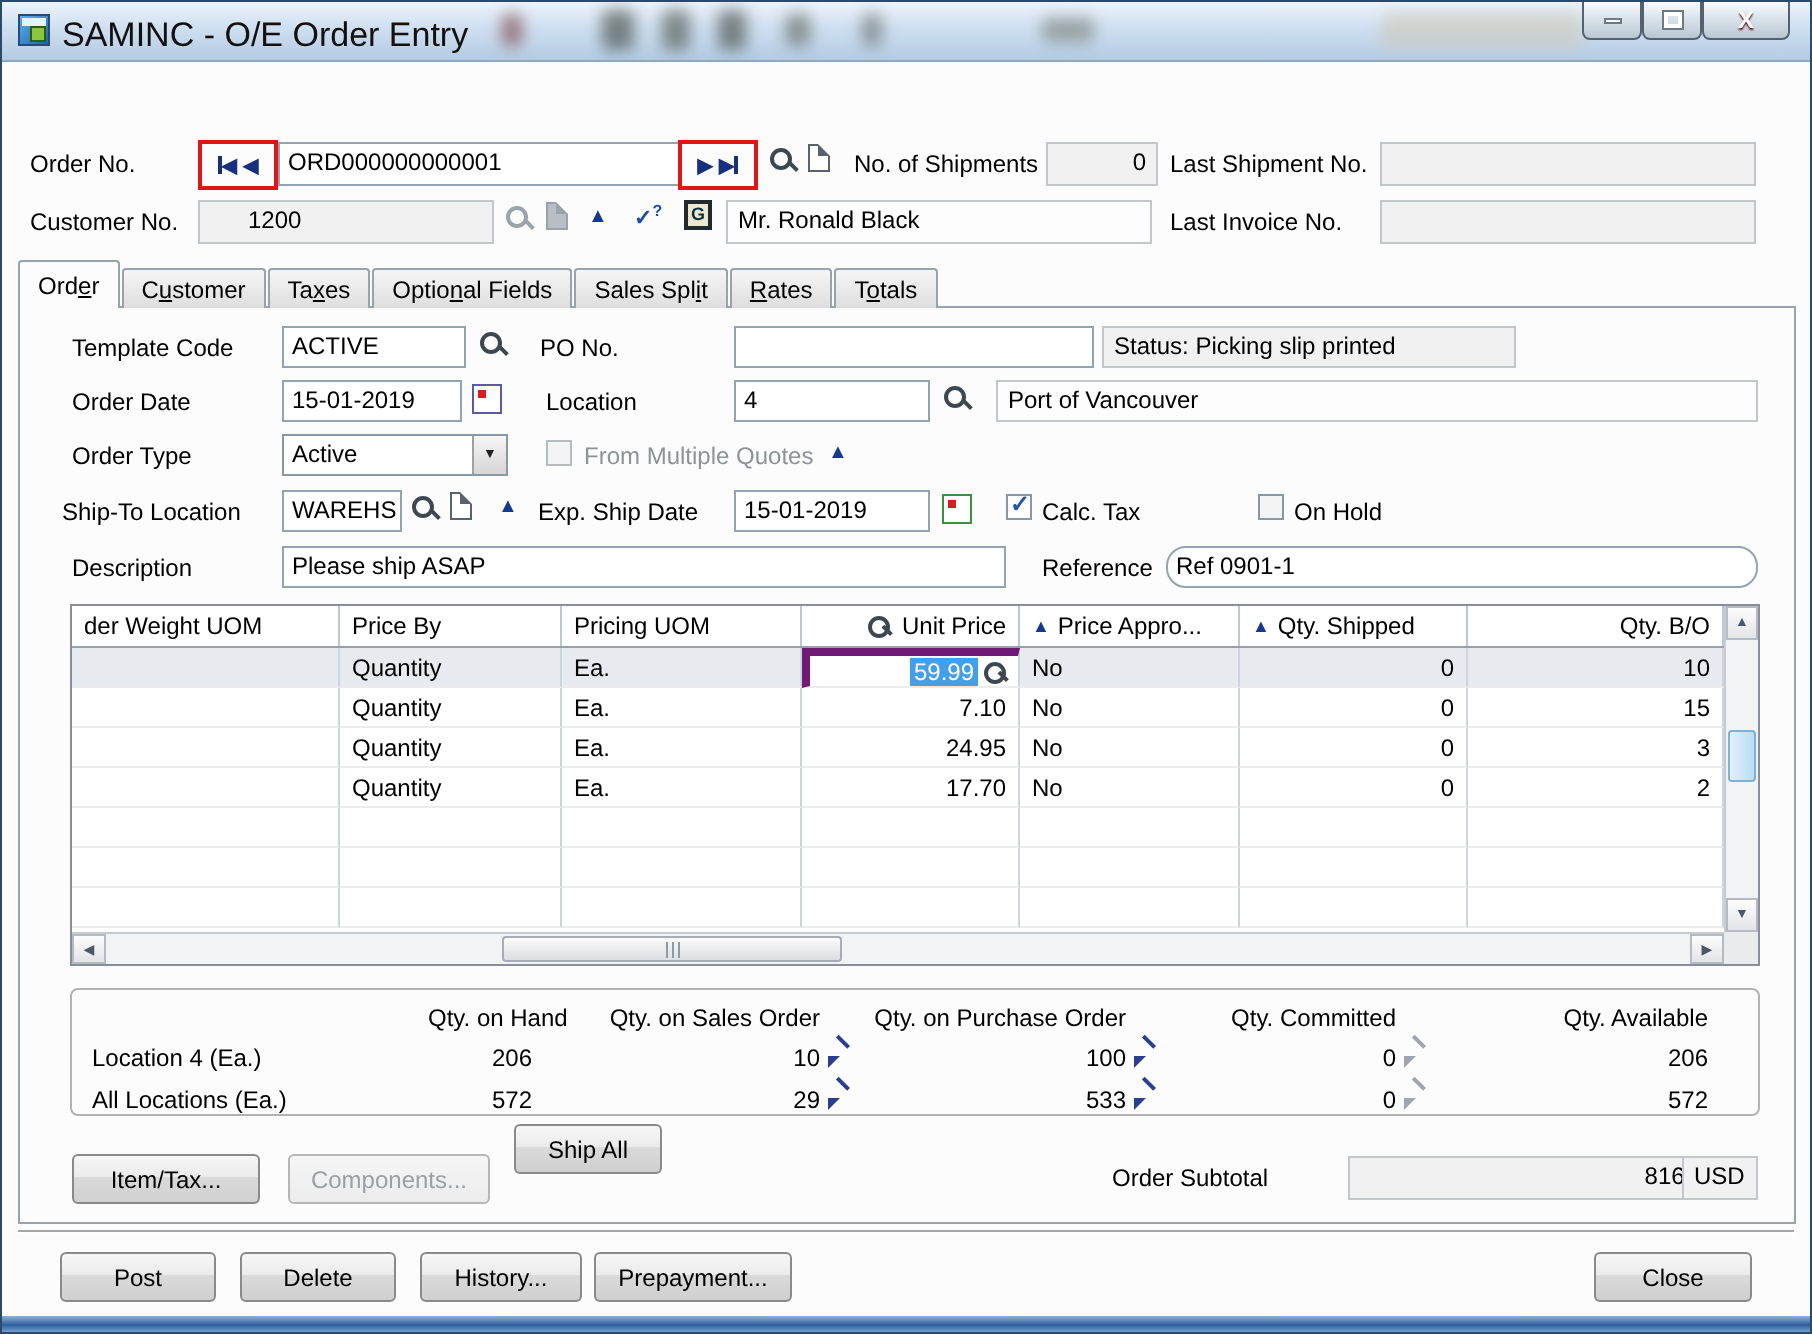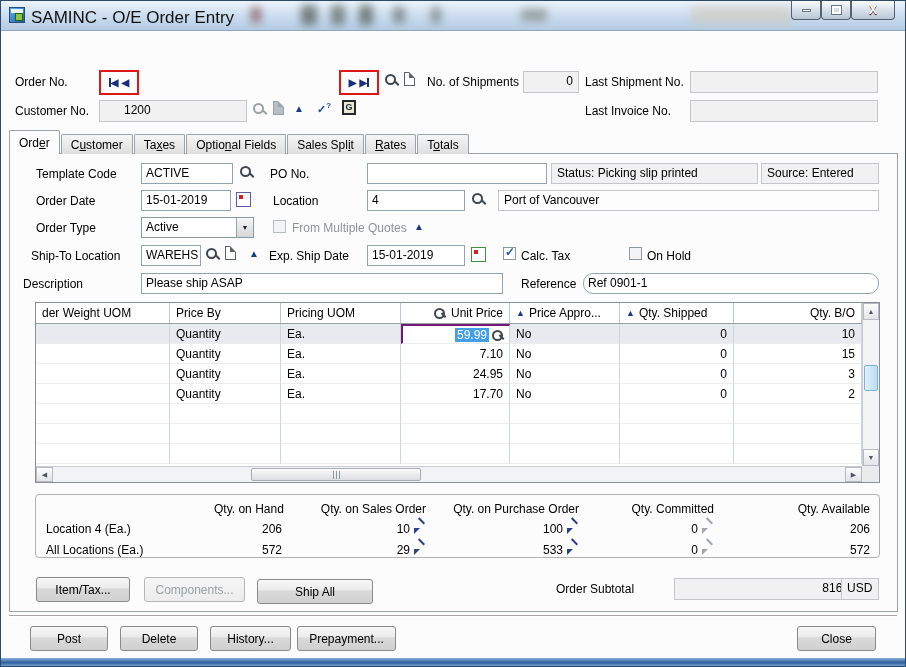--- a/index.html
+++ b/index.html
@@ -78,40 +78,40 @@
   
   .grid{position:absolute;left:25px;top:148px;width:845px;height:181px;border:1px solid #888f98;background:#fff;padding-left:36px;}
   .gcols{display:grid;grid-template-columns:134px 111px 120px 109px 110px 114px auto;}
   .ghead{height:21px;border-bottom:1px solid #98a0aa;align-items:center;}
   .ghead .gc{height:100%;display:flex;align-items:center;padding:0 6px;border-right:1px solid #bcc8d6;white-space:nowrap;overflow:hidden;}
   .grow{height:20px;}
   .grow .gc{height:100%;display:flex;align-items:center;padding:0 6px;border-right:1px solid #ccd4e0;border-bottom:1px solid #ececec;white-space:nowrap;overflow:hidden;}
   .grow.selrow .gc{background:#e7eaee;}
   .gc.r{justify-content:flex-end;}
   .gridarea{position:absolute;left:0;top:0;right:17px;bottom:16px;overflow:hidden;}
-  .editcell{background:#fff !important;border:2px solid #701a75;justify-content:flex-end;}
+  .editcell{background:#fff !important;border:4px solid #701a75;justify-content:flex-end;}
   .selval{background:#429fe8;color:#fff;padding:0 2px;}
   .htri{color:#15398c;font-size:9px;margin-right:4px;}
   
   .vsb{position:absolute;top:0;right:0;width:17px;bottom:16px;background:#f2f3f5;border-left:1px solid #c8ccd2;}
   .sbtn{position:absolute;left:0;right:0;height:17px;background:linear-gradient(#fdfdfd,#e2e4e8);border:1px solid #b6bac2;
     display:flex;align-items:center;justify-content:center;font-size:7px;color:#4e5864;}
   .vthumb{position:absolute;left:1px;right:1px;top:62px;height:26px;background:linear-gradient(90deg,#e2f1fb,#b9ddf3);
     border:1px solid #7fb2d9;border-radius:2px;}
   .hsb{position:absolute;left:0;right:17px;bottom:0;height:16px;background:#f2f3f5;border-top:1px solid #c8ccd2;}
   .hbtn{position:absolute;top:0;bottom:0;width:17px;background:linear-gradient(#fdfdfd,#e2e4e8);border:1px solid #b6bac2;
     display:flex;align-items:center;justify-content:center;font-size:7px;color:#4e5864;}
   .hthumb{position:absolute;left:215px;width:170px;top:1px;bottom:1px;background:linear-gradient(#fbfbfb,#dcdee2);
     border:1px solid #a8acb4;border-radius:2px;display:flex;align-items:center;justify-content:center;}
   .hthumb::after{content:'';width:7px;height:8px;background:repeating-linear-gradient(90deg,#8f99a3 0 1px,transparent 1px 3px);}
   .sbcorner{position:absolute;right:0;bottom:0;width:17px;height:16px;background:#e9ebed;}
   
   .summary{position:absolute;left:25px;top:340px;width:845px;height:64px;border:1px solid #b2b2b2;border-radius:4px;background:#fcfcfc;padding-top:4px;}
   .srow{display:grid;grid-template-columns:178px 70px 144px 153px 135px 156px;align-items:center;height:19px;}
-  .srow .sc{text-align:right;padding-right:2px;white-space:nowrap;}
+  .srow .sc{text-align:right;padding-right:18px;white-space:nowrap;}
   .srow .sl{text-align:left;padding-left:10px;}
   .srow .icell{display:flex;justify-content:flex-end;align-items:center;padding-right:2px;}
   .srow.vals{height:21px;}
   
   .btn{position:absolute;height:25px;border:1px solid #8a8a8a;border-radius:3px;color:#000;
     background:linear-gradient(#f7f7f7,#ebebeb 45%,#dadada 46%,#d0d0d0);display:flex;align-items:center;justify-content:center;white-space:nowrap;}
   .btn.dis{color:#9aa0a4;border-color:#b6b6b6;background:linear-gradient(#f6f6f6,#ececec);}
   .sep{position:absolute;left:8px;right:8px;top:557px;height:0;border-top:1px solid #a6a6a6;border-bottom:1px solid #fff;}
 </style>
 </head>
@@ -149,20 +149,21 @@
     <span class="lbl" style="left:14px;top:17px;">Order No.</span>
     <div class="redbox" style="left:98px;top:12px;width:40px;height:25px;">
       <span class="nav">
           <span class="vbar"></span>
           <span>◀</span>
         </span>
       <span class="nav">
           <span>◀</span>
         </span>
     </div>
+    <div class="tb" style="left:138px;top:13px;width:201px;height:22px;">ORD000000000001</div>
     <div class="redbox" style="left:338px;top:12px;width:40px;height:25px;">
       <span class="nav">
           <span>▶</span>
         </span>
       <span class="nav">
           <span>▶</span>
           <span class="vbar"></span>
         </span>
     </div>
     <span class="mag" style="left:383px;top:15px;"></span>
@@ -172,20 +173,21 @@
     <span class="lbl" style="left:584px;top:17px;">Last Shipment No.</span>
     <div class="ro" style="left:689px;top:13px;width:188px;height:22px;"></div>
 
     <span class="lbl" style="left:14px;top:46px;">Customer No.</span>
     <div class="ro" style="left:98px;top:42px;width:148px;height:22px;padding-left:24px;">1200</div>
     <span class="mag dim" style="left:251px;top:44px;"></span>
     <span class="doc dim" style="left:272px;top:43px;"></span>
     <span class="uparrow" style="left:293px;top:45px;">▲</span>
     <span class="finish" style="left:316px;top:43px;">✓<sup>?</sup></span>
     <span class="gicon" style="left:341px;top:42px;">G</span>
+    <div class="ro" style="left:362px;top:42px;width:213px;height:22px;background:#fdfdfd;">Mr. Ronald Black</div>
     <span class="lbl" style="left:584px;top:46px;">Last Invoice No.</span>
     <div class="ro" style="left:689px;top:42px;width:188px;height:22px;"></div>
 
     <div class="tabstrip">
       <div class="tab active">
           <span>Ord<u>e</u>r</span>
         </div>
       <div class="tab">
           <span>C<u>u</u>stomer</span>
         </div>
@@ -207,21 +209,20 @@
     </div>
 
     <div class="panel">
 
       <span class="lbl" style="left:26px;top:13px;">Template Code</span>
       <div class="tb" style="left:131px;top:9px;width:92px;height:21px;">ACTIVE</div>
       <span class="mag" style="left:229px;top:11px;"></span>
       <span class="lbl" style="left:260px;top:13px;">PO No.</span>
       <div class="tb" style="left:357px;top:9px;width:180px;height:21px;"></div>
       <div class="ro" style="left:541px;top:9px;width:207px;height:21px;">Status: Picking slip printed</div>
-      <div class="ro" style="left:751px;top:9px;width:118px;height:21px;">Source: Entered</div>
 
       <span class="lbl" style="left:26px;top:40px;">Order Date</span>
       <div class="tb" style="left:131px;top:36px;width:90px;height:21px;">15-01-2019</div>
       <span class="cal" style="left:226px;top:38px;border:1px solid #5a5aa8;"></span>
       <span class="lbl" style="left:263px;top:40px;">Location</span>
       <div class="tb" style="left:357px;top:36px;width:98px;height:21px;">4</div>
       <span class="mag" style="left:461px;top:38px;"></span>
       <div class="ro" style="left:488px;top:36px;width:381px;height:21px;background:#fdfdfd;">Port of Vancouver</div>
 
       <span class="lbl" style="left:26px;top:67px;">Order Type</span>
@@ -243,21 +244,21 @@
       <span class="lbl" style="left:259px;top:95px;">Exp. Ship Date</span>
       <div class="tb" style="left:357px;top:91px;width:98px;height:21px;">15-01-2019</div>
       <span class="cal" style="left:461px;top:93px;border:1px solid #3f8f3f;"></span>
       <span class="cb" style="left:493px;top:93px;">
           <span class="chk">✓</span>
         </span>
       <span class="lbl" style="left:511px;top:95px;">Calc. Tax</span>
       <span class="cb" style="left:619px;top:93px;background:#f4f4f4;"></span>
       <span class="lbl" style="left:637px;top:95px;">On Hold</span>
 
-      <span class="lbl" style="left:13px;top:123px;text-align:center;">Description</span>
+      <span class="lbl" style="left:26px;top:123px;text-align:center;">Description</span>
       <div class="tb" style="left:131px;top:119px;width:362px;height:21px;">Please ship ASAP</div>
       <span class="lbl" style="left:511px;top:123px;">Reference</span>
       <div class="tb" style="left:573px;top:119px;width:296px;height:21px;border-radius:10px;">Ref 0901-1</div>
 
       <div class="grid">
         <div class="gridarea">
           <div class="gcols ghead">
             <div class="gc">der Weight UOM</div>
             <div class="gc">Price By</div>
             <div class="gc">Pricing UOM</div>
@@ -403,21 +404,21 @@
           <div class="sc icell">
               <span>0</span>
               <span class="drill dim"></span>
             </div>
           <div class="sc">572</div>
         </div>
       </div>
 
       <div class="btn" style="left:26px;top:423px;width:94px;">Item/Tax...</div>
       <div class="btn dis" style="left:134px;top:423px;width:101px;">Components...</div>
-      <div class="btn" style="left:247px;top:425px;width:116px;">Ship All</div>
+      <div class="btn" style="left:247px;top:408px;width:74px;">Ship All</div>
       <span class="lbl" style="left:546px;top:428px;">Order Subtotal</span>
       <div class="ro num" style="left:664px;top:424px;width:191px;height:22px;">816.65</div>
       <div class="ro" style="left:831px;top:424px;width:38px;height:22px;">USD</div>
     </div>
 
     <div class="sep"></div>
 
     <div class="btn" style="left:29px;top:568px;width:78px;">Post</div>
     <div class="btn" style="left:119px;top:568px;width:78px;">Delete</div>
     <div class="btn" style="left:209px;top:568px;width:81px;">History...</div>

